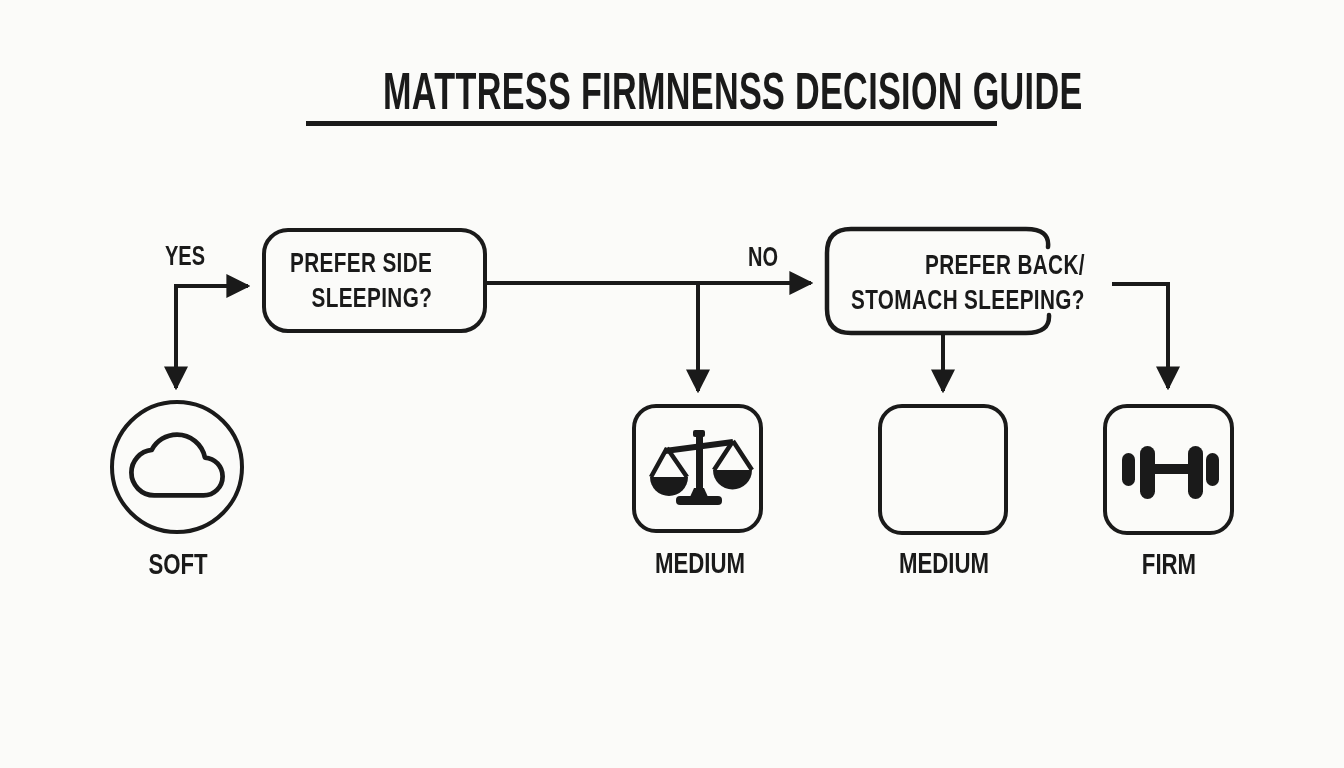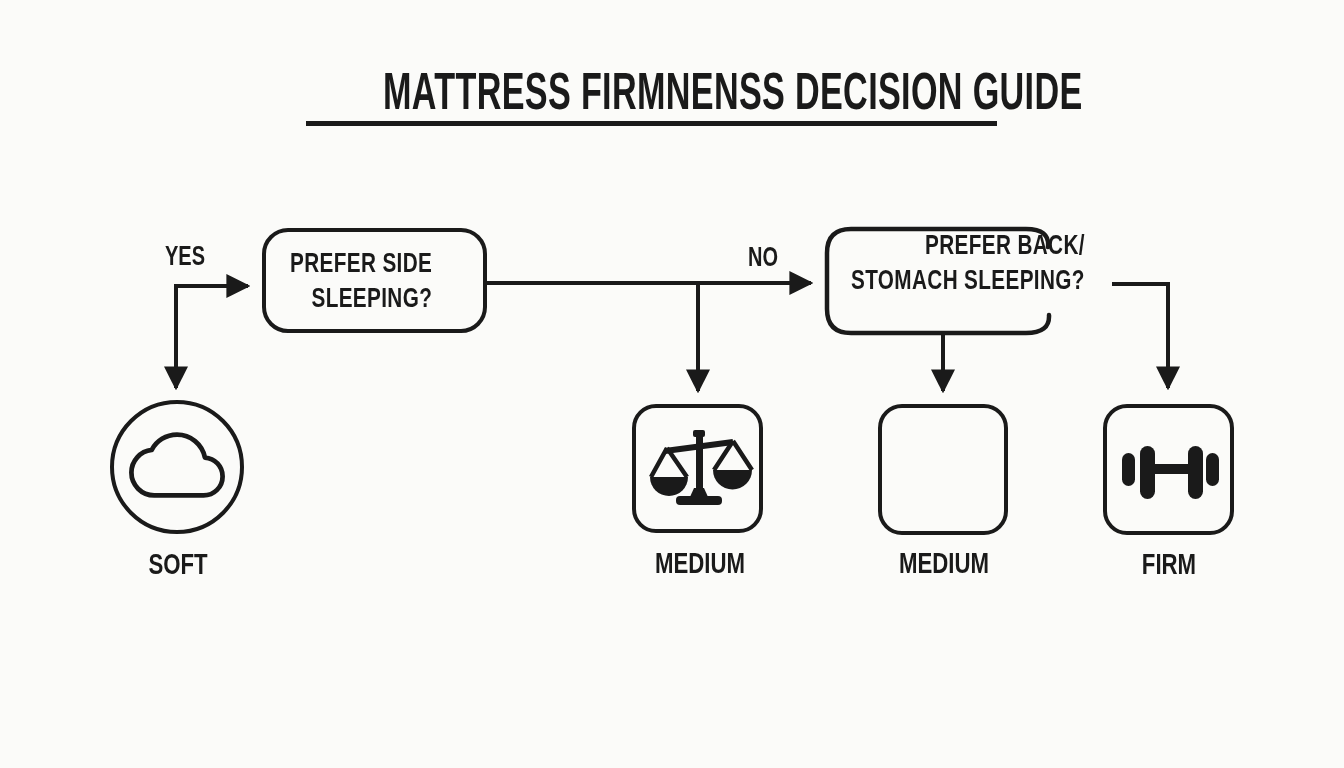--- a/index.html
+++ b/index.html
@@ -58,21 +58,21 @@
 
   <div class="abs branch-label cond-c" style="left:135px; top:243px; width:100px;">YES</div>
   <div class="abs branch-label cond-c" style="left:713px; top:244px; width:100px;">NO</div>
 
   <div class="abs node-box" style="left:262px; top:228px; width:225px; height:105px;"></div>
   <div class="abs qtext" style="left:290px; top:245px;">
     <div class="cond">PREFER SIDE</div>
     <div class="cond">SLEEPING?</div>
   </div>
 
-  <div class="abs qtext" style="left:851px; top:227px;">
+  <div class="abs qtext" style="left:851px; top:247px;">
     <div class="cond">PREFER BACK/</div>
     <div class="cond">STOMACH SLEEPING?</div>
   </div>
 
   <div class="abs result-circle" style="left:110px; top:400px; width:134px; height:134px;"></div>
   <div class="abs result-box" style="left:632px; top:404px; width:131px; height:129px;"></div>
   <div class="abs result-box" style="left:878px; top:404px; width:130px; height:131px;"></div>
   <div class="abs result-box" style="left:1103px; top:404px; width:131px; height:131px;"></div>
 
   <div class="abs outcome-label cond-c" style="left:98px;  top:549px; width:160px;">SOFT</div>

